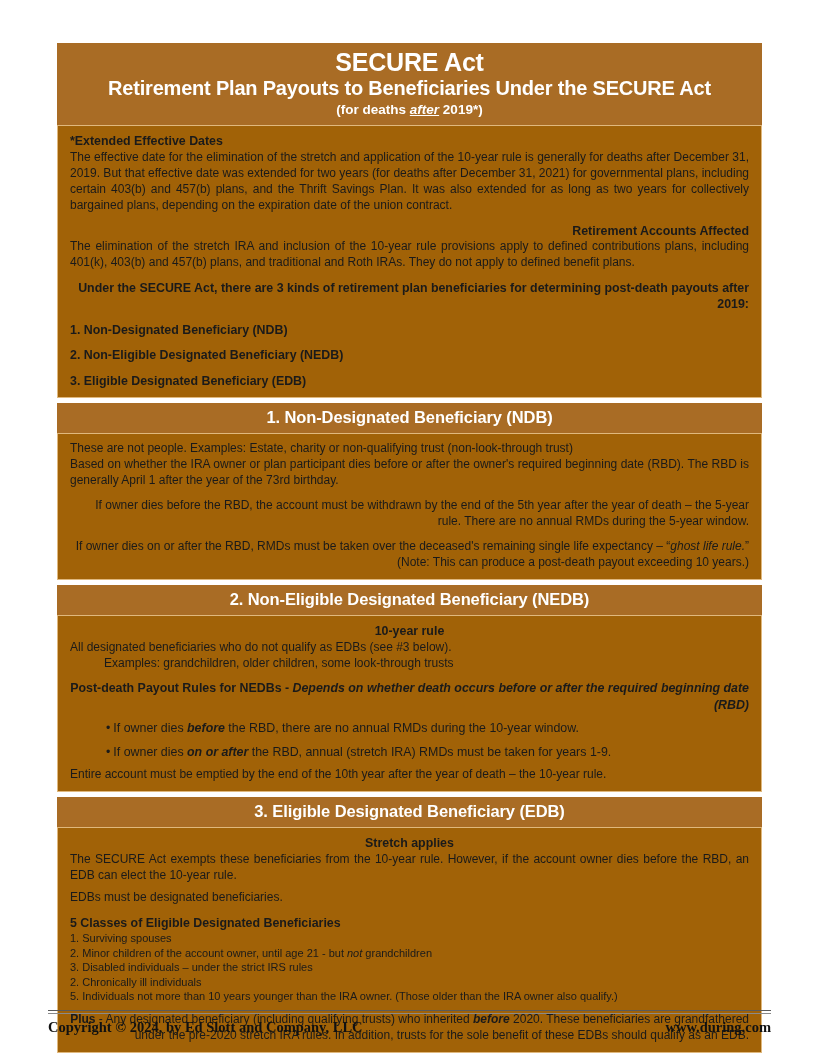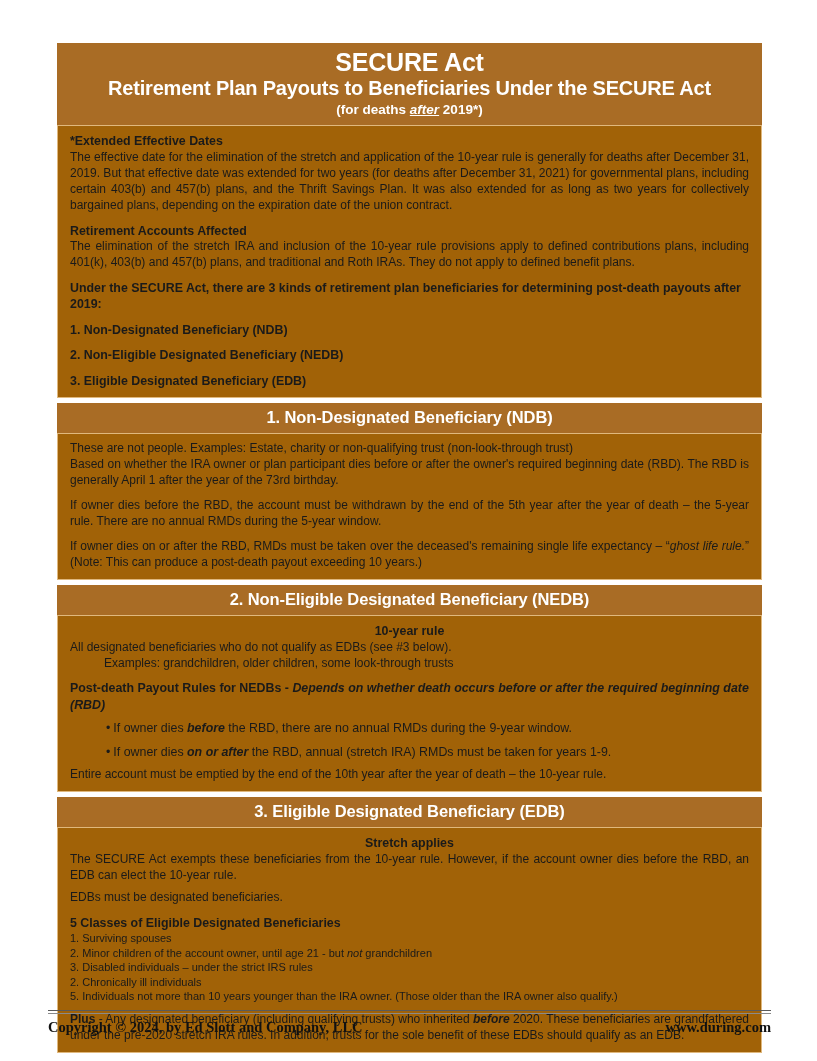--- a/index.html
+++ b/index.html
@@ -78,21 +78,21 @@
   }
 
   
   p {
     margin: 0 0 0 0;
     font-size: 12px;
     line-height: 1.33;
     text-align: justify;
   }
   p.nj { text-align: left; }
-  .sp { margin-top: 9px; }
+  .sp { margin-top: 9px; text-align: right; }
   .sp-sm { margin-top: 6px; }
   .hd {
     font-size: 12.4px;
     font-weight: bold;
     line-height: 1.33;
     margin: 0;
   }
   .hd.sp { margin-top: 9px; }
   .b { font-weight: bold; }
   .i { font-style: italic; }
@@ -185,21 +185,21 @@
     </div>
 
     <div class="sec-gap"></div>
 
     <div class="bar">2. Non-Eligible Designated Beneficiary (NEDB)</div>
     <div class="box">
       <div class="hd ctr">10-year rule</div>
       <p class="nj">All designated beneficiaries who do not qualify as EDBs (see #3 below).</p>
       <p class="nj indent">Examples: grandchildren, older children, some look-through trusts</p>
       <div class="hd sp"><span>Post-death Payout Rules for NEDBs - </span><span class="i" style="font-weight:bold">Depends on whether death occurs before or after the required beginning date (RBD)</span></div>
-      <p class="bullet sp2"><span class="dot">•</span><span>If owner dies </span><span class="bi">before</span><span> the RBD, there are no annual RMDs during the 9-year window.</span></p>
+      <p class="bullet sp2"><span class="dot">•</span><span>If owner dies </span><span class="bi">before</span><span> the RBD, there are no annual RMDs during the 10-year window.</span></p>
       <p class="bullet sp2"><span class="dot">•</span><span>If owner dies </span><span class="bi">on or after</span><span>  the RBD, annual (stretch IRA) RMDs must be taken for years 1-9.</span></p>
       <p class="nj sp2" style="margin-top:7px">Entire account must be emptied by the end of the 10th year after the year of death – the 10-year rule.</p>
     </div>
 
     <div class="sec-gap"></div>
 
     <div class="bar">3. Eligible Designated Beneficiary (EDB)</div>
     <div class="box">
       <div class="hd ctr">Stretch applies</div>
       <p>The SECURE Act exempts these beneficiaries from the 10-year rule. However, if the account owner dies before the RBD, an EDB can elect the 10-year rule.</p>

